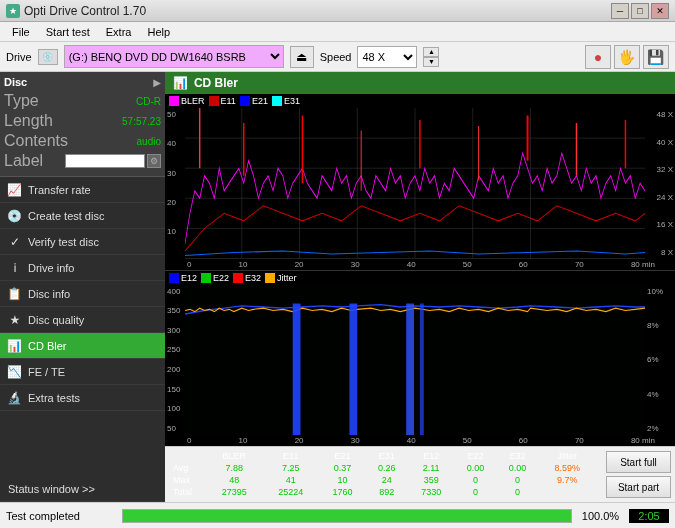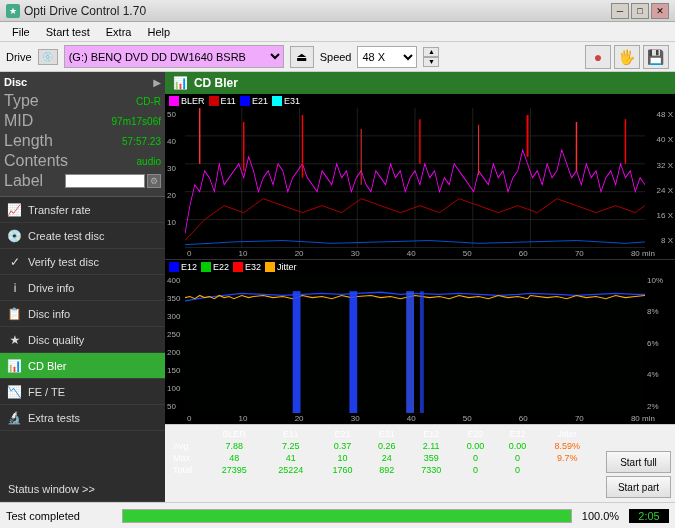--- a/index.html
+++ b/index.html
@@ -119,24 +119,20 @@
   <div class="sidebar">
 
     <div class="disc-panel">
       <div class="disc-header">
         <span class="disc-title">Disc</span>
         <span class="disc-arrow">▶</span>
       </div>
       <div class="disc-row">
         <span class="disc-key">Type</span>
         <span class="disc-val">CD-R</span>
-      </div>
-      <div class="disc-row">
-        <span class="disc-key">MID</span>
-        <span class="disc-val">97m17s06f</span>
       </div>
       <div class="disc-row">
         <span class="disc-key">Length</span>
         <span class="disc-val">57:57.23</span>
       </div>
       <div class="disc-row">
         <span class="disc-key">Contents</span>
         <span class="disc-val">audio</span>
       </div>
       <div class="disc-row">
@@ -410,21 +406,21 @@
               <td>1760</td>
               <td>892</td>
               <td>7330</td>
               <td>0</td>
               <td>0</td>
               <td></td>
             </tr>
           </tbody>
         </table>
       </div>
-      <div style="display:flex;flex-direction:column;gap:3px;padding:4px;background:#f0f0f0;justify-content:center;margin-top:22px;">
+      <div style="display:flex;flex-direction:column;gap:3px;padding:4px;background:#f0f0f0;justify-content:center;">
         <button class="action-btn">Start full</button>
         <button class="action-btn">Start part</button>
       </div>
     </div>
 
   </div>
 </div>
 
 <div class="status-bar">
   <span class="status-text">Test completed</span>

